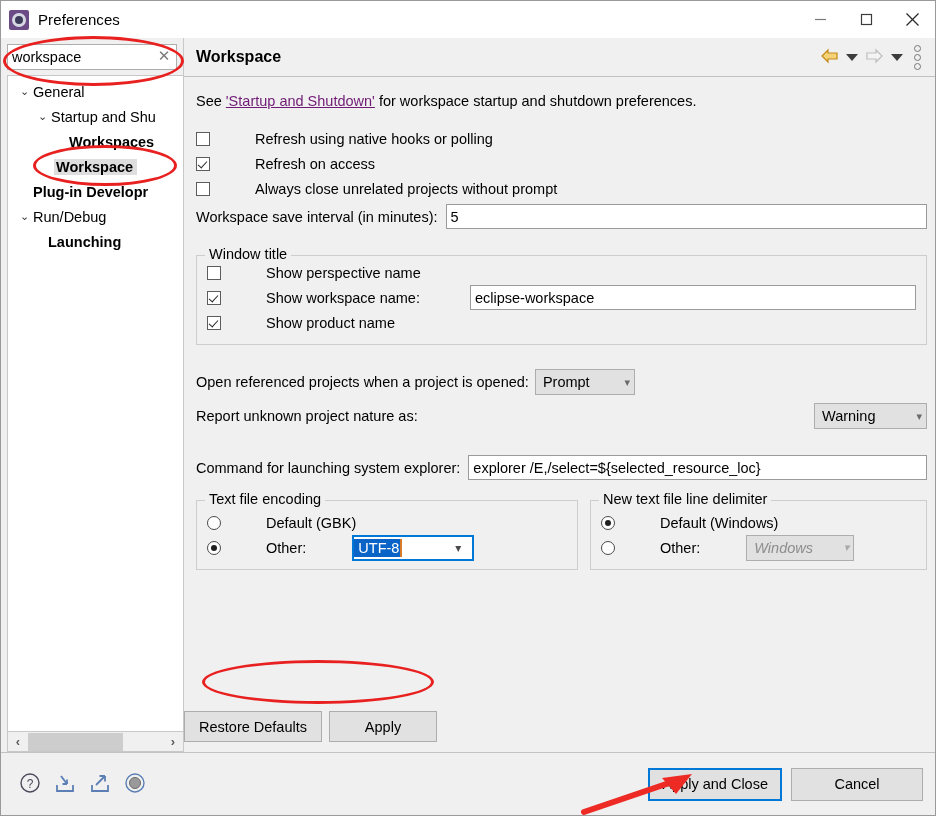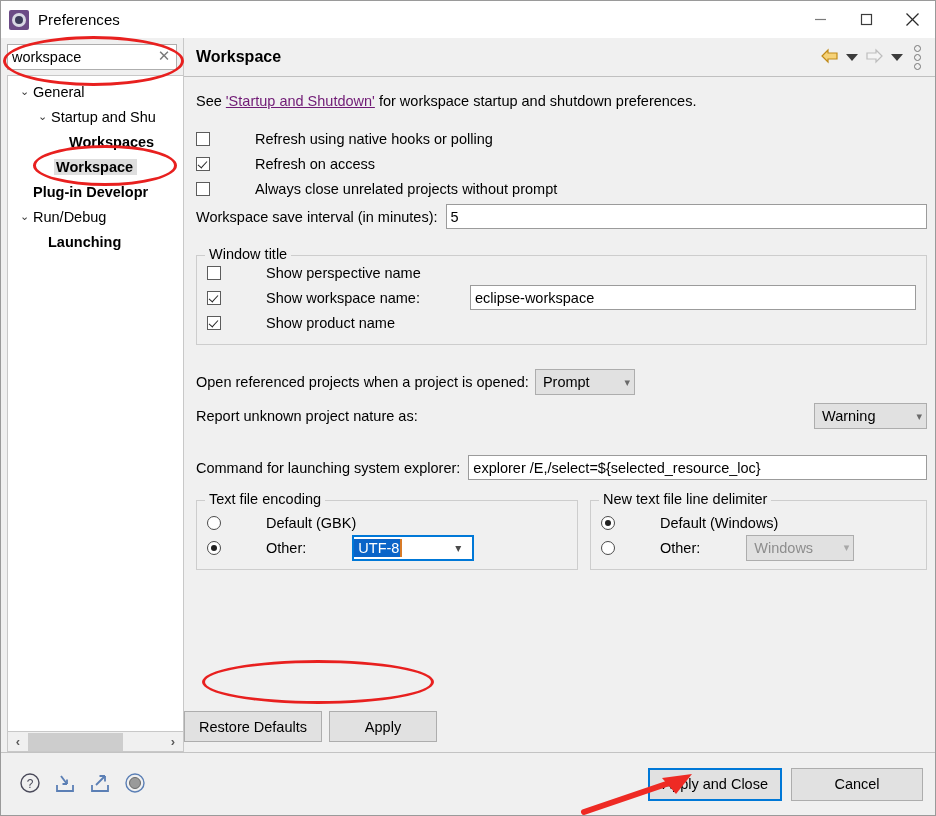--- a/index.html
+++ b/index.html
@@ -304,21 +304,21 @@
     align-items: center;
     padding: 0 4px 0 7px;
     font-size: 14.5px;
   }
   .combo .cval { flex: 1 1 auto; }
   .combo .carr {
     margin-left: 8px;
     color: #6a6a6a;
     font-size: 11px;
   }
-  .combo.disabled { color: #8d8d8d; }
+  .combo.disabled { color: #8d8d8d; font-style: italic; }
   .combo.disabled .carr { color: #a8a8a8; }
 
   .combo-focus {
     box-sizing: border-box;
     height: 26px;
     border: 2px solid #0078d7;
     background: #ffffff;
     display: inline-flex;
     align-items: center;
     padding: 0 3px 0 0;

